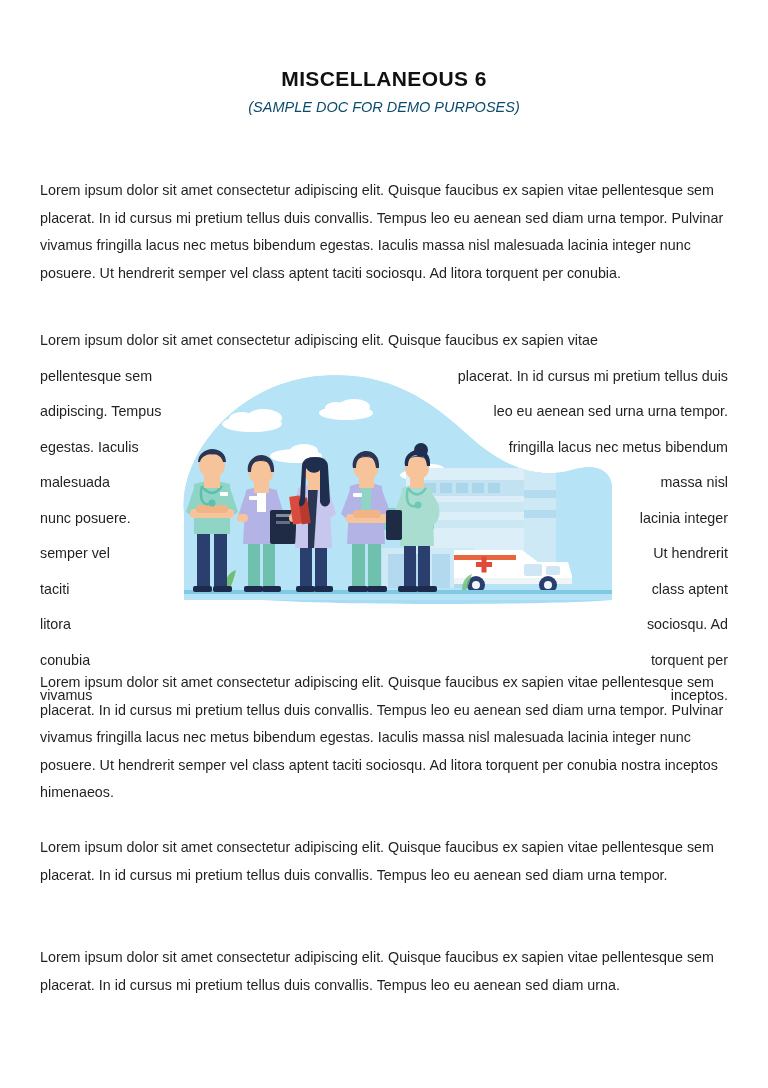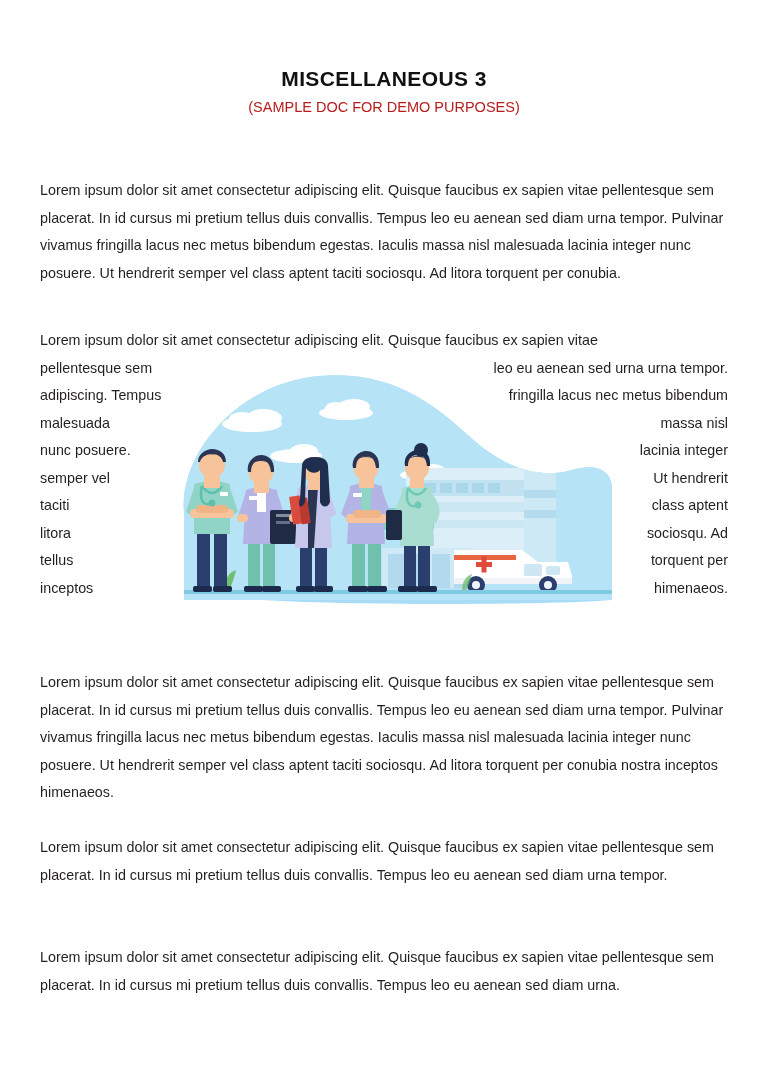--- a/index.html
+++ b/index.html
@@ -35,21 +35,22 @@
     color: #111111;
   }
   .doc-subtitle {
     position: absolute;
     left: 0;
     right: 0;
     top: 99px;
     text-align: center;
     font-size: 14.5px;
     font-weight: normal;
-    color: #b91c1c;
+    color: #0c4a6e;
+    font-style: italic;
   }
 
   
   .para {
     position: absolute;
     left: 40px;
     width: 688px;
     font-size: 14.3px;
     line-height: 27.5px;
     color: #231f20;
@@ -86,70 +87,72 @@
   .wrap-col-left {
     left: 0;
     width: 300px;
     text-align: left;
   }
   .wrap-col-right {
     right: 0;
     width: 330px;
     text-align: right;
   }
-  .wrap-col div { white-space: nowrap; }
+  .wrap-col div { white-space: nowrap; margin-top: 8px; }
 
   
   #illustration {
     position: absolute;
     left: 124px;
     top: 362px;
     width: 490px;
     height: 258px;
     z-index: 2;
   }
   #illustration svg { display: block; width: 100%; height: 100%; }
 </style>
 </head>
 <body>
 
 <div class="page">
 
-  <h1 class="doc-title">MISCELLANEOUS  3</h1>
+  <h1 class="doc-title">MISCELLANEOUS  6</h1>
 
   <div class="doc-subtitle">(SAMPLE DOC FOR DEMO PURPOSES)</div>
 
   <p class="para" id="para1">Lorem ipsum dolor sit amet consectetur adipiscing elit. Quisque faucibus ex sapien vitae pellentesque sem placerat. In id cursus mi pretium tellus duis convallis. Tempus leo eu aenean sed diam urna tempor. Pulvinar vivamus fringilla lacus nec metus bibendum egestas. Iaculis massa nisl malesuada lacinia integer nunc posuere. Ut hendrerit semper vel class aptent taciti sociosqu. Ad litora torquent per conubia.</p>
 
   <div id="wrap-block">
 
     <div class="wrap-first-line">Lorem ipsum dolor sit amet consectetur adipiscing elit. Quisque faucibus ex sapien vitae</div>
 
     <div class="wrap-col wrap-col-left">
       <div>pellentesque sem</div>
       <div>adipiscing. Tempus</div>
+      <div>egestas. Iaculis</div>
       <div>malesuada</div>
       <div>nunc posuere.</div>
       <div>semper vel</div>
       <div>taciti</div>
       <div>litora</div>
-      <div>tellus</div>
-      <div>inceptos</div>
+      <div>conubia</div>
+      <div>vivamus</div>
     </div>
 
     <div class="wrap-col wrap-col-right">
+      <div>placerat. In id cursus mi pretium tellus duis</div>
       <div>leo eu aenean sed urna urna tempor.</div>
       <div>fringilla lacus nec metus bibendum</div>
       <div>massa nisl</div>
       <div>lacinia integer</div>
       <div>Ut hendrerit</div>
       <div>class aptent</div>
       <div>sociosqu. Ad</div>
       <div>torquent per</div>
-      <div>himenaeos.</div>
+      <div>inceptos.</div>
     </div>
   </div>
 
   <div id="illustration">
     <svg viewBox="0 0 490 258" xmlns="http://www.w3.org/2000/svg">
       <defs>
         <clipPath id="blobClip">
           <path d="M60,150
                    C55,95 110,22 195,14
                    C268,7 312,44 345,74

